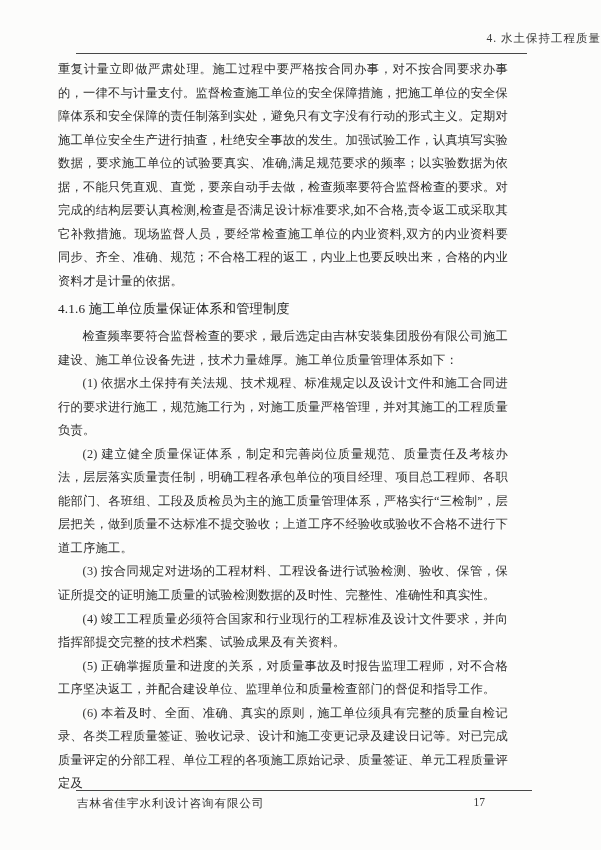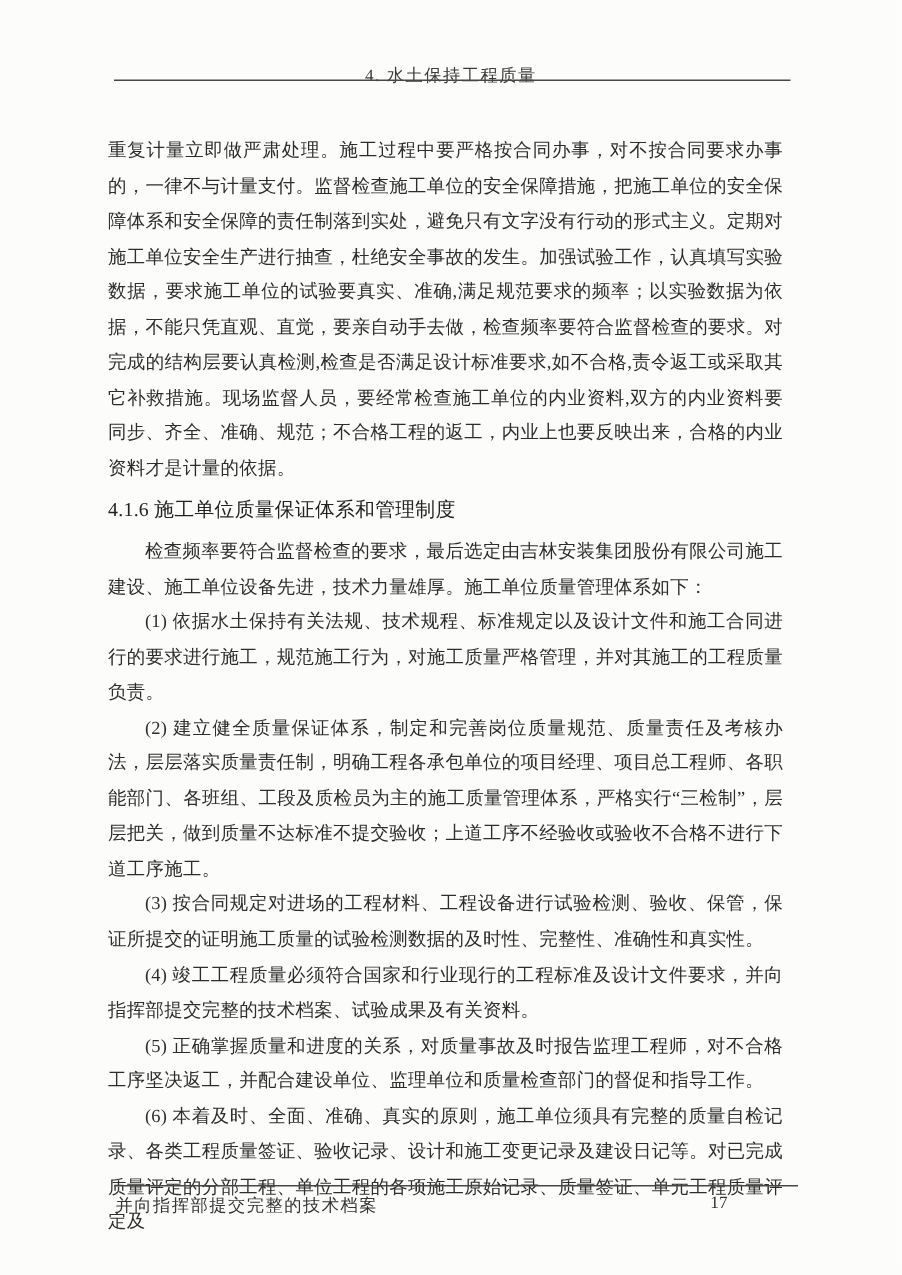--- a/index.html
+++ b/index.html
@@ -7,46 +7,45 @@
     position: relative;
     width: 601px;
     height: 850px;
     background: #fcfcfb;
     overflow: hidden;
     font-family: "Liberation Serif", "DejaVu Serif", serif;
     color: #2d2d2d;
   }
   .header-title {
     position: absolute;
-    top: 43px;
+    top: 31px;
     left: 0;
     width: 100%;
-    text-align: center;
+    text-align: right;
     font-size: 11.5px;
     letter-spacing: 1px;
     color: #3a3a3a;
   }
   .header-rule {
     position: absolute;
     top: 53px;
     left: 76px;
     width: 451px;
     height: 1px;
     background: #474747;
   }
   .body-text {
     position: absolute;
     top: 58px;
-    left: 72px;
+    left: 58px;
     width: 450px;
     font-size: 12.3px;
     line-height: 23.55px;
     text-align: justify;
     letter-spacing: 0.2px;
-    margin-top: 31px;
   }
   .body-text p { margin: 0; }
   .para-indent { text-indent: 2em; }
   .section-heading {
     font-size: 13.2px;
     font-weight: normal;
     color: #222222;
     margin: 4px 0 4px 0;
     line-height: 23.55px;
   }
@@ -98,16 +97,16 @@
     <p class="para-indent">(3) 按合同规定对进场的工程材料、工程设备进行试验检测、验收、保管，保证所提交的证明施工质量的试验检测数据的及时性、完整性、准确性和真实性。</p>
 
     <p class="para-indent">(4) 竣工工程质量必须符合国家和行业现行的工程标准及设计文件要求，并向指挥部提交完整的技术档案、试验成果及有关资料。</p>
 
     <p class="para-indent">(5) 正确掌握质量和进度的关系，对质量事故及时报告监理工程师，对不合格工序坚决返工，并配合建设单位、监理单位和质量检查部门的督促和指导工作。</p>
 
     <p class="para-indent">(6) 本着及时、全面、准确、真实的原则，施工单位须具有完整的质量自检记录、各类工程质量签证、验收记录、设计和施工变更记录及建设日记等。对已完成质量评定的分部工程、单位工程的各项施工原始记录、质量签证、单元工程质量评定及</p>
   </div>
 
   <div class="footer-rule"></div>
-  <div class="footer-company">并向指挥部提交完整的技术档案</div>
+  <div class="footer-company">吉林省佳宇水利设计咨询有限公司</div>
   <div class="footer-page">17</div>
 
 </div>
 
 </body></html>

